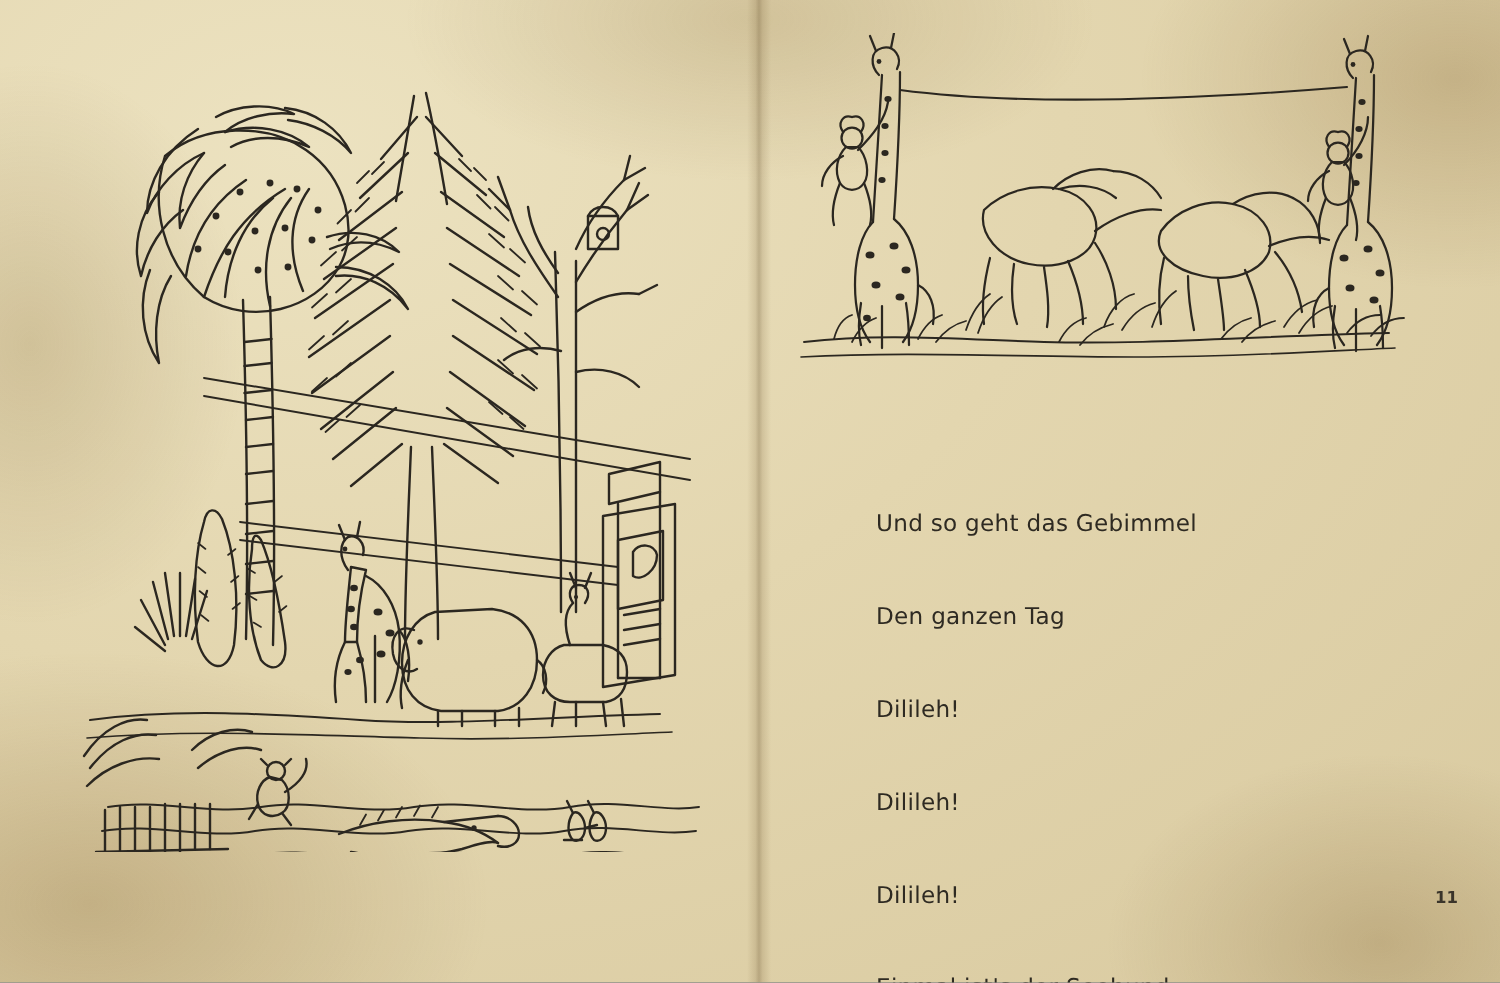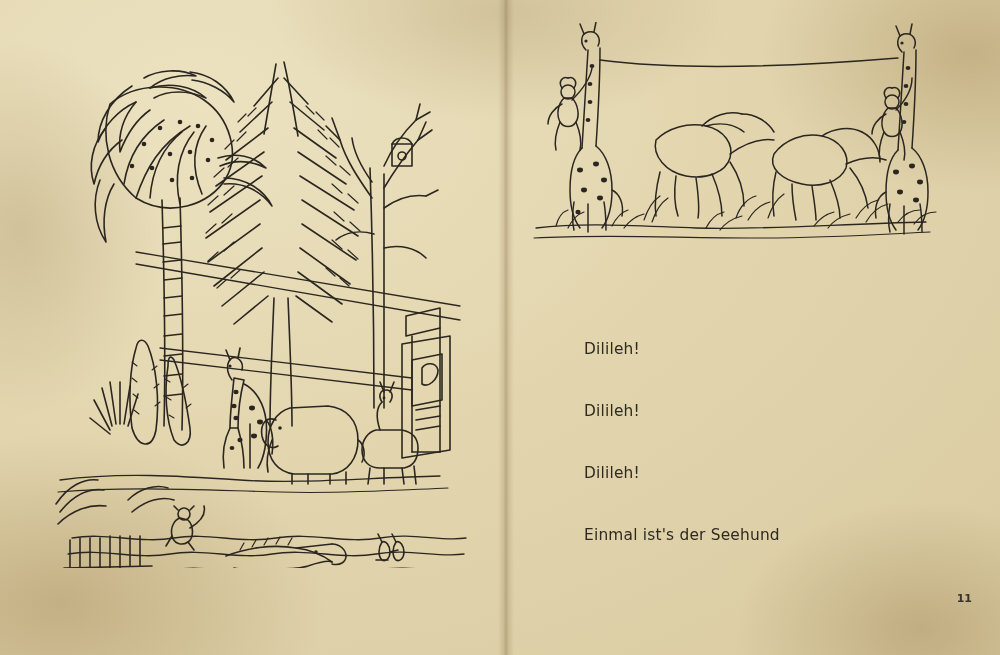--- a/index.html
+++ b/index.html
@@ -536,20 +536,22 @@
           <path d="M312 206 C318 198 326 194 334 192"></path>
           <path d="M382 200 C388 192 396 188 404 188"></path>
           <path d="M398 202 C404 194 412 190 420 190"></path>
         </g>
         <path d="M18 216 C90 212 160 216 240 216 C310 216 370 212 414 210" stroke-width="1.1"></path>
       </svg>
     </div>
 
     <div class="poem">
       <div class="stanza">
+        <span class="line">Und so geht das Gebimmel</span>
+        <span class="line">Den ganzen Tag</span>
         <span class="line">Dilileh!</span>
         <span class="line">Dilileh!</span>
         <span class="line">Dilileh!</span>
         <span class="line">Einmal ist's der Seehund</span>
         
       </div>
       
     </div>
 
     <div class="folio">11</div>

